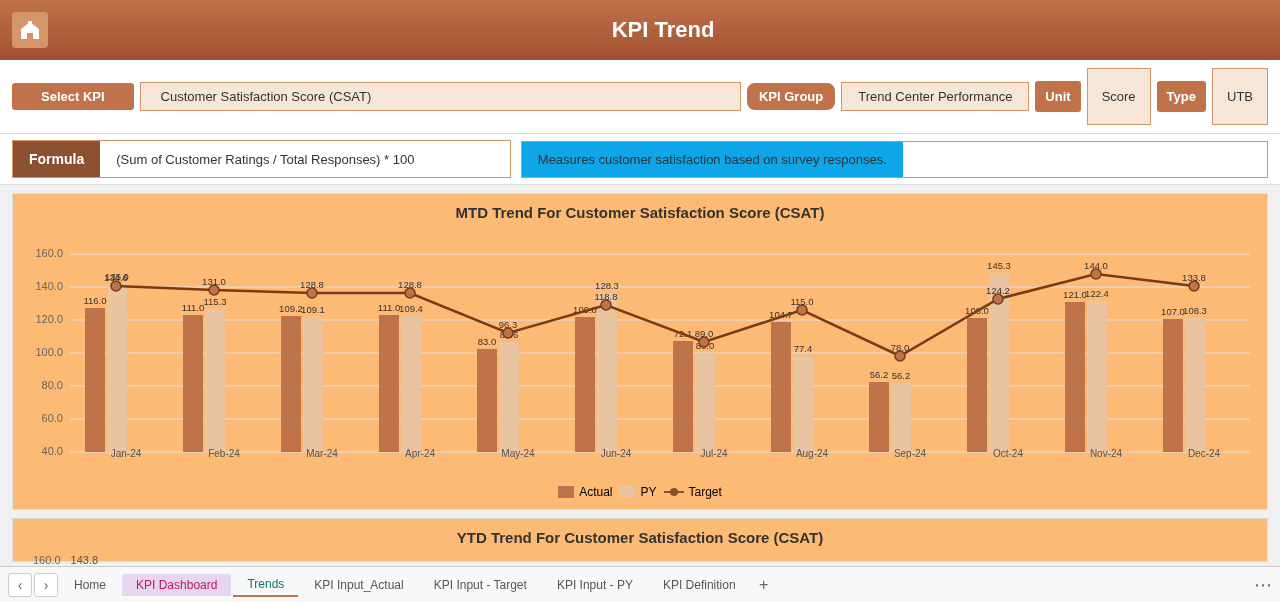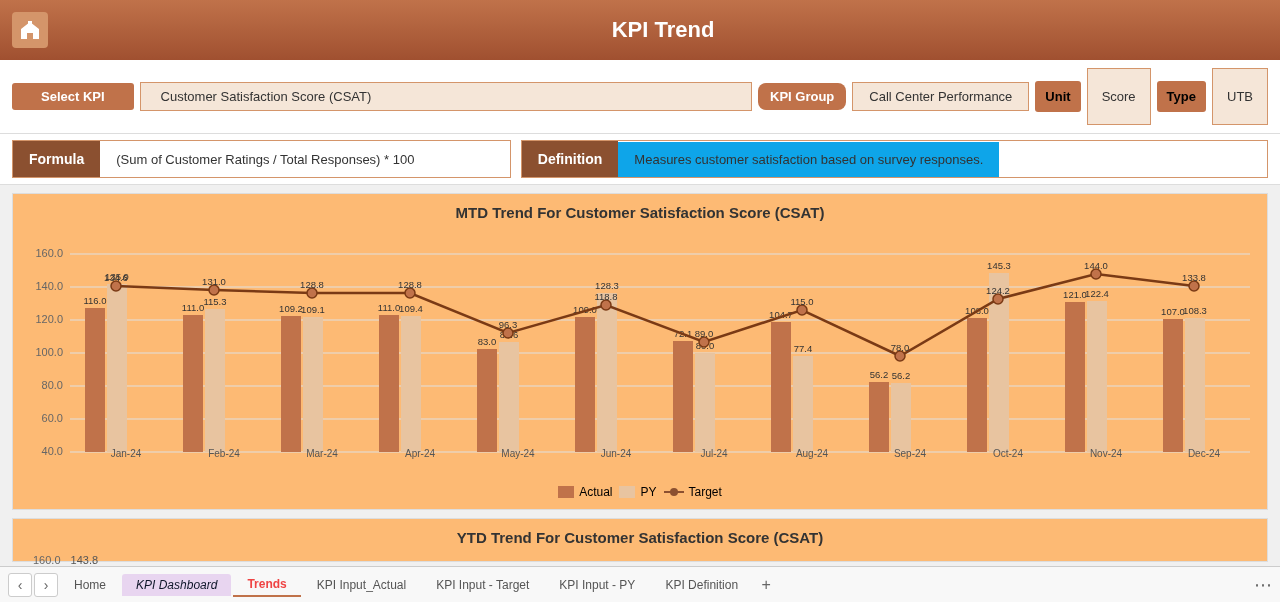--- a/index.html
+++ b/index.html
@@ -63,21 +63,21 @@
     }
     .kpi-group-value {
       background: #f5e6d8;
       border: 1px solid #d4956a;
       padding: 6px 16px;
       font-size: 13px;
       color: #333;
     }
     .kpi-unit-label, .kpi-type-label {
       background: #c0724a;
-      color: #000000;
+      color: #ffffff;
       padding: 8px 10px;
       font-size: 13px;
       font-weight: bold;
       border-radius: 3px;
     }
     .kpi-unit-value, .kpi-type-value {
       background: #f5e6d8;
       border: 1px solid #d4956a;
       padding: 20px 14px;
       font-size: 13px;
@@ -190,28 +190,27 @@
     }
     .bottom-tab {
       padding: 4px 14px;
       font-size: 12px;
       cursor: pointer;
       border-radius: 3px 3px 0 0;
       color: #555;
       white-space: nowrap;
     }
     .bottom-tab.active {
-      color: #ef4444;
-      font-weight: bold;
+      color: #0f766e;
+      font-weight: normal;
       border-bottom: 2px solid #c0724a;
     }
     .bottom-tab.highlighted {
       background: #e8d5f0;
-      color: #0f172a;
-      font-style: italic;
+      color: #be185d;
     }
     .bottom-tab-plus {
       width: 24px; height: 24px;
       display: flex; align-items: center; justify-content: center;
       font-size: 16px; color: #666;
     }
     .bottom-ellipsis {
       margin-left: auto;
       font-size: 18px; color: #666;
     }
@@ -226,34 +225,33 @@
       <rect x="9" y="1" width="4" height="3" fill="white"></rect>
     </svg>
   </div>
   <div class="header-title">KPI Trend</div>
 </div>
 
 <div class="kpi-row">
   <span class="kpi-label">Select KPI</span>
   <span class="kpi-value">Customer Satisfaction Score (CSAT)</span>
   <span class="kpi-group-label">KPI Group</span>
-  <span class="kpi-group-value">Call Center Performance</span>
+  <span class="kpi-group-value">Trend Center Performance</span>
   <span class="kpi-unit-label">Unit</span>
   <span class="kpi-unit-value">Score</span>
   <span class="kpi-type-label">Type</span>
   <span class="kpi-type-value">UTB</span>
 </div>
 
 <div class="formula-row">
   <div class="formula-section">
     <span class="formula-label">Formula</span>
     <span class="formula-value">(Sum of Customer Ratings / Total Responses) * 100</span>
   </div>
   <div class="definition-section">
-    <span class="definition-label">Definition</span>
     <span class="definition-value">Measures customer satisfaction based on survey responses.</span>
   </div>
 </div>
 
 <div class="chart-container">
   <div class="chart-title">MTD Trend For Customer Satisfaction Score (CSAT)</div>
   <svg viewBox="0 0 1230 250" style="width:100%;height:250px;">
 
     <defs>
       <pattern id="grid" width="100%" height="33.3" patternUnits="userSpaceOnUse">

